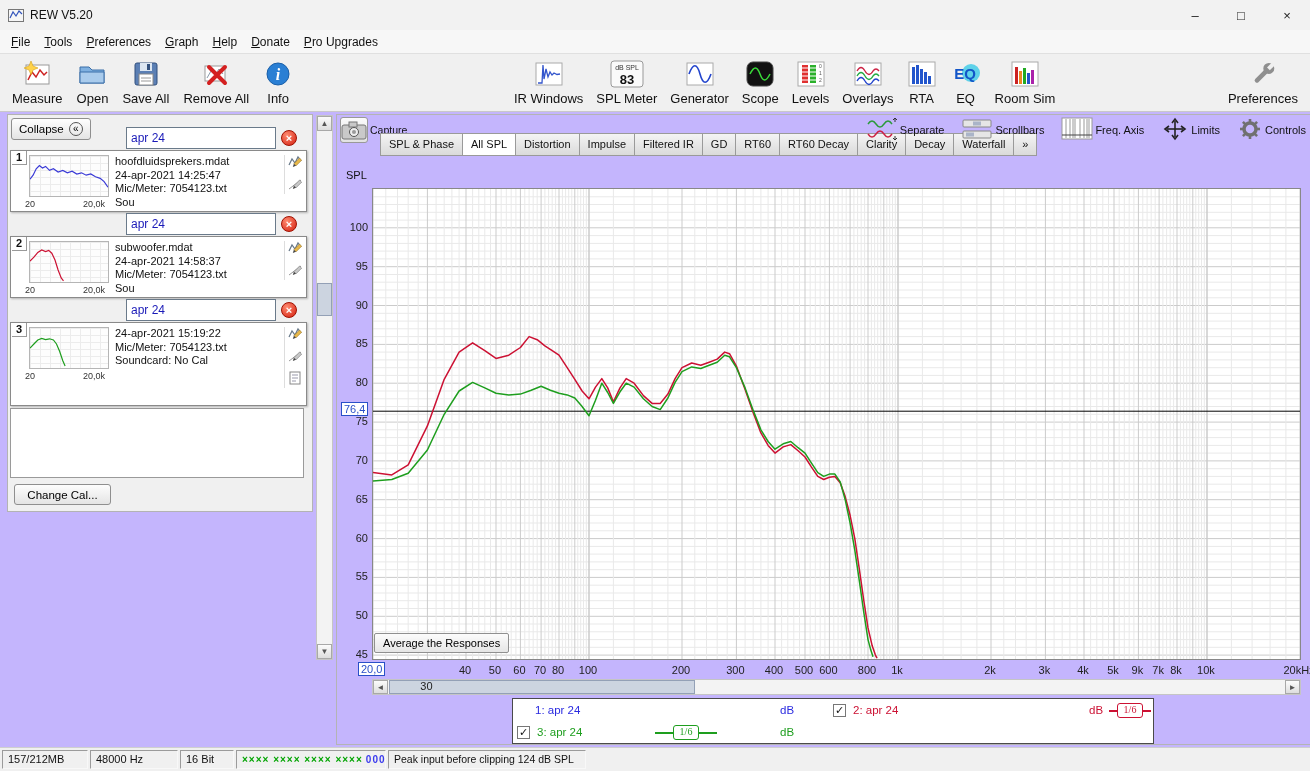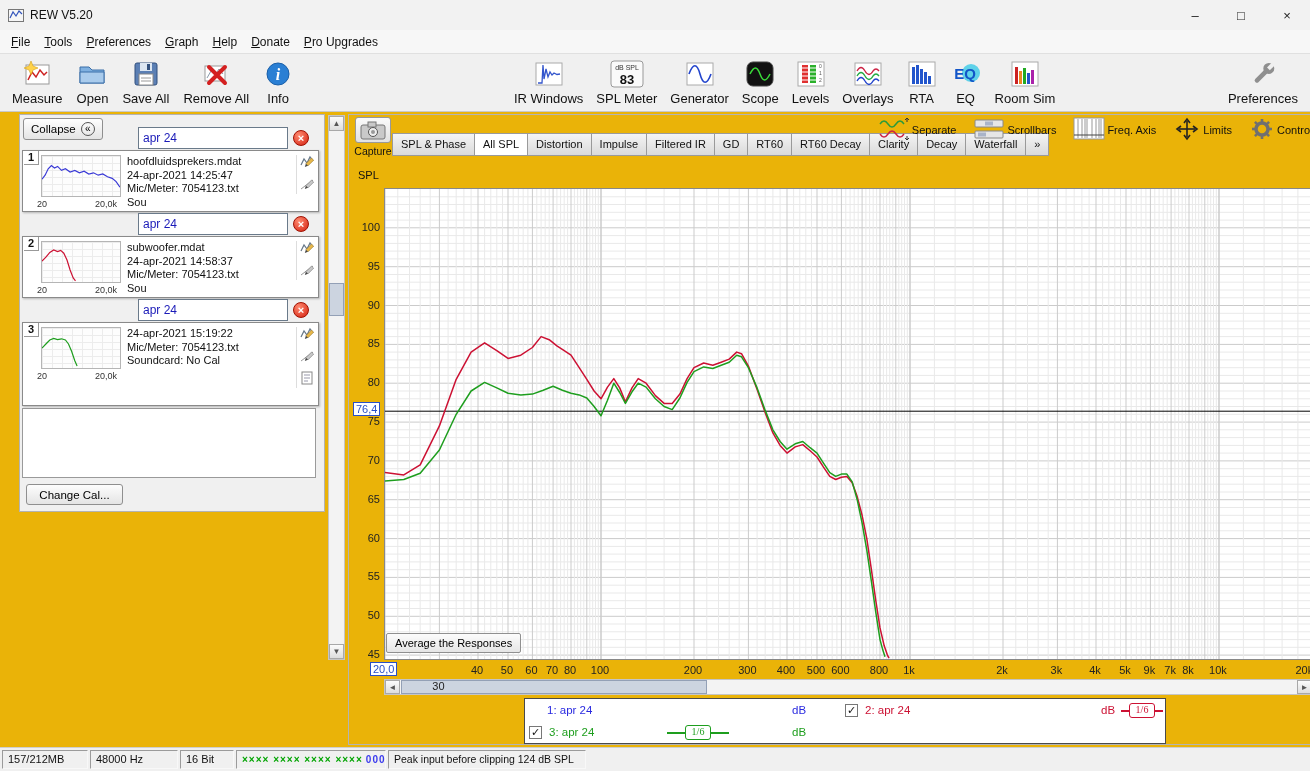--- a/index.html
+++ b/index.html
@@ -1,17 +1,17 @@
 <!DOCTYPE html>
 <html><head>
 <meta charset="utf-8">
 <style>
   * { margin:0; padding:0; box-sizing:border-box; }
   body { font-family:"Liberation Sans",sans-serif; background:#777; }
-  .app { position:relative; width:1310px; height:771px; background:#eab308; overflow:hidden; font-size:12px; color:#111; }
+  .app { position:relative; width:1310px; height:771px; background:#c4b5fd; overflow:hidden; font-size:12px; color:#111; }
 
   
   .titlebar { position:absolute; top:0; left:0; right:0; height:30px; background:#f2f2f2; display:flex; align-items:center; }
   .app-icon { margin-left:8px; display:flex; }
   .title { margin-left:6px; font-size:12px; }
   .win-controls { position:absolute; right:0; top:0; display:flex; }
   .win-btn { width:46px; height:30px; display:flex; align-items:center; justify-content:center; font-size:13px; color:#222; cursor:default; }
 
   
   .menubar { position:absolute; top:30px; left:0; right:0; height:24px; background:#f7f7f7; border-bottom:1px solid #e0e0e0; display:flex; align-items:center; padding-left:4px; }
@@ -21,21 +21,21 @@
   
   .toolbar { position:absolute; top:54px; left:0; right:0; height:58px; background:#f0f0f0; border-bottom:1px solid #c9c9c9; }
   .tb-group { position:absolute; top:3px; display:flex; gap:10px; }
   .tb-left { left:10px; }
   .tb-center { left:512px; gap:9px; }
   .tb-right { right:10px; }
   .tb-btn { display:flex; flex-direction:column; align-items:center; gap:2px; padding:1px 2px; }
   .tb-icon { height:31px; display:flex; align-items:center; }
   .tb-label { font-size:13px; white-space:nowrap; }
 
-  .content { position:absolute; top:112px; left:16px; width:1086px; height:635px; }
+  .content { position:absolute; top:112px; left:4px; width:1086px; height:635px; }
 
   
   .sidebar-frame { position:absolute; left:3px; top:2px; width:306px; height:398px; border:1px solid #b3b3b3; background:#f0f0f0; }
   .collapse-btn { position:absolute; left:7px; top:6px; height:22px; padding:0 7px; display:flex; align-items:center; gap:5px; background:linear-gradient(#fefefe,#e4e4e4); border:1px solid #8f8f8f; border-radius:3px; font-size:11.5px; }
   .collapse-glyph { width:14px; height:14px; border:1px solid #555; border-radius:50%; font-size:10px; line-height:12px; text-align:center; }
   .m-input { position:absolute; left:122px; width:150px; height:22px; border:1px solid #6a7a8a; padding:0 4px; font:12px "Liberation Sans",sans-serif; color:#1a1ab8; background:#fff; z-index:6; }
   .x-btn { position:absolute; left:277px; width:16px; height:16px; background:radial-gradient(circle at 35% 30%, #ff8a70, #d42010); border-radius:50%; color:#fff; font-size:11px; font-weight:bold; text-align:center; line-height:14px; border:1px solid #a01000; z-index:6; }
   .card { position:absolute; left:6px; width:297px; background:#fff; border:1px solid #8a8a8a; box-shadow:1px 1px 2px rgba(0,0,0,.25); z-index:3; }
   .card-num { position:absolute; top:0; left:1px; width:15px; height:14px; font-size:11px; font-weight:bold; text-align:center; background:#fff; border-bottom:1px solid #999; border-right:1px solid #999; z-index:2; }
   .thumb-wrap { position:absolute; left:18px; top:4px; width:80px; height:42px; border:1px solid #b5b5b5; background-color:#fdfdfd;
@@ -48,21 +48,21 @@
   .changecal-btn { position:absolute; left:10px; top:372px; width:97px; height:21px; background:linear-gradient(#fdfdfd,#e4e4e4); border:1px solid #8f8f8f; border-radius:3px; font-size:11.5px; font-family:"Liberation Sans",sans-serif; }
 
   
   .vscroll { position:absolute; left:312px; top:3px; width:17px; height:545px; background:#f3f3f3; border:1px solid #c5c5c5; }
   .vs-btn { position:absolute; left:0; width:15px; height:15px; background:linear-gradient(#fbfbfb,#ddd); border:1px solid #a8a8a8; font-size:8px; text-align:center; line-height:14px; color:#555; }
   .vs-thumb { position:absolute; left:0; top:167px; width:15px; height:33px; background:#ccd4e0; border:1px solid #93a0b6; }
 
   
   .graph-panel { position:absolute; left:330px; top:0; width:980px; height:635px; }
   .panel-frame { position:absolute; left:2px; top:2px; width:976px; height:631px; border:1px solid #b4b4b4; }
-  .capture-btn { position:absolute; left:6px; top:5px; width:42px; display:flex; flex-direction:column; align-items:center; gap:2px; font-size:10.5px; }
+  .capture-btn { position:absolute; left:6px; top:5px; width:42px; display:flex; align-items:center; gap:2px; font-size:10.5px; }
   .capture-box { width:36px; height:26px; background:linear-gradient(#fbfbfb,#e2e2e2); border:1px solid #999; border-radius:3px; display:flex; align-items:center; justify-content:center; }
   .tabs { position:absolute; left:46px; top:21px; height:23px; display:flex; }
   .tab { height:23px; padding:4px 8px 0; font-size:11px; background:linear-gradient(#f4f4f4,#dadada); border:1px solid #9a9a9a; border-left:none; white-space:nowrap; }
   .tab:first-child { border-left:1px solid #9a9a9a; }
   .tab.active { background:#fff; }
   .right-tools { position:absolute; right:8px; top:4px; display:flex; gap:16px; }
   .rt-btn { display:flex; flex-direction:row; align-items:center; gap:1px; font-size:11px; }
   .spl-title { position:absolute; left:12px; top:57px; font-size:11px; }
   .plot-frame { position:absolute; left:38px; top:76px; width:929px; height:472px; border:1px solid #888; background:#fff; }
   .plot-frame svg { display:block; }

